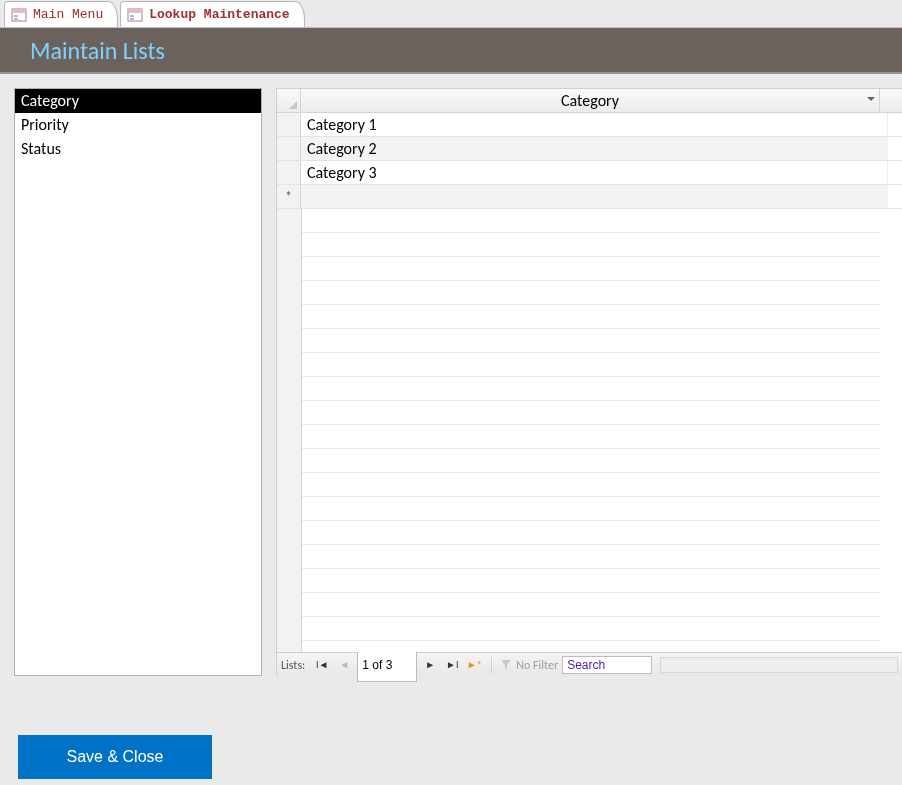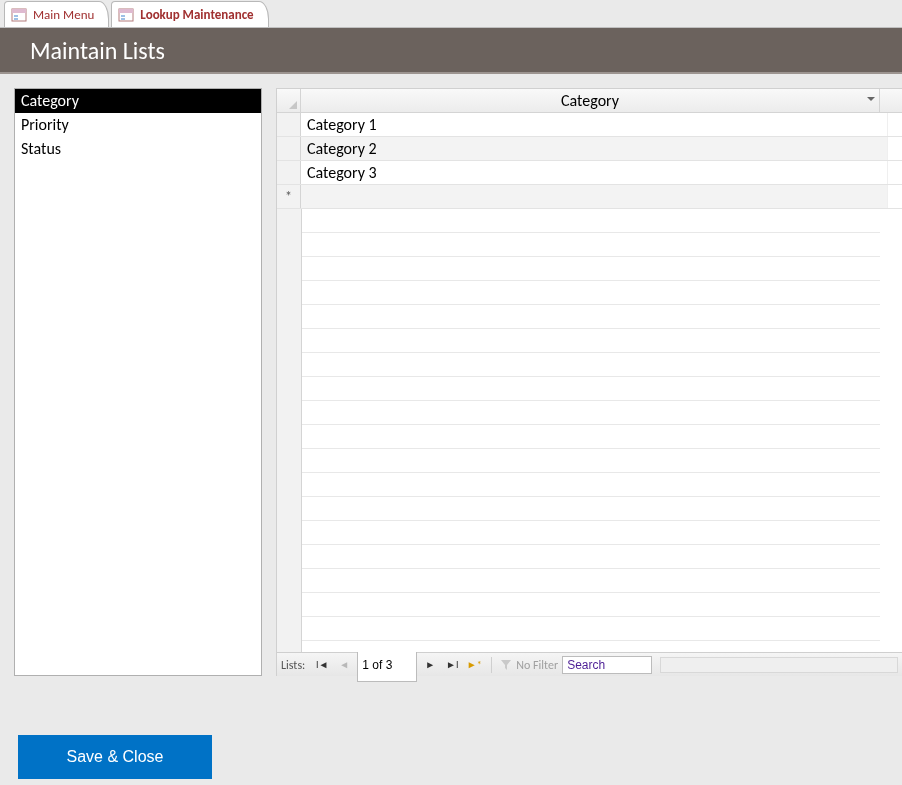--- a/index.html
+++ b/index.html
@@ -13,20 +13,21 @@
   }
   
   .tab-bar {
     height: 28px;
     background: #eaeaea;
     border-bottom: 1px solid #c0c0c0;
     display: flex;
     align-items: flex-end;
     padding-left: 4px;
     position: relative;
+    font-family: Liberation Mono, monospace;
   }
   .tab {
     background: #fff;
     border: 1px solid #b8b8b8;
     border-bottom: none;
     border-top-left-radius: 4px;
     border-top-right-radius: 10px 18px;
     padding: 3px 14px 3px 6px;
     font-size: 13px;
     display: flex;
@@ -38,21 +39,21 @@
   }
   .tab .tab-label { color: #a03030; font-weight: 400; }
   .tab.active .tab-label { font-weight: 600; }
   .tab-icon {
     width: 16px; height: 16px;
     display: inline-flex; align-items: center; justify-content: center;
   }
   
   .page-header {
     background: #6b625d;
-    color: #ffffff;
+    color: #7dd3fc;
     height: 46px;
     display: flex;
     align-items: center;
     padding-left: 30px;
     font-size: 24px;
     font-weight: 300;
     border-bottom: 2px solid #9c9490;
   }
   
   .content {

